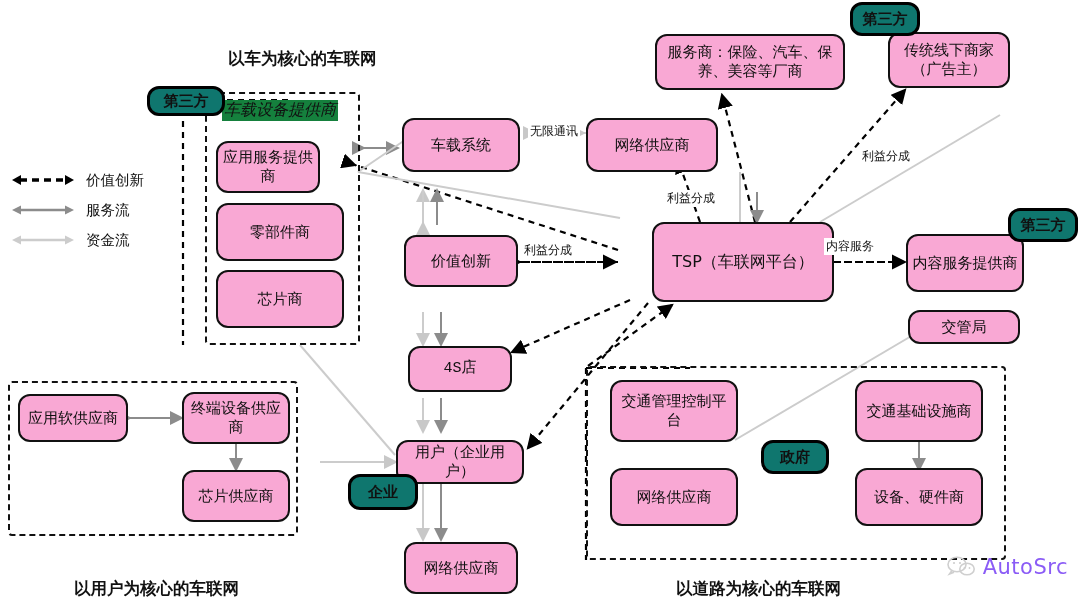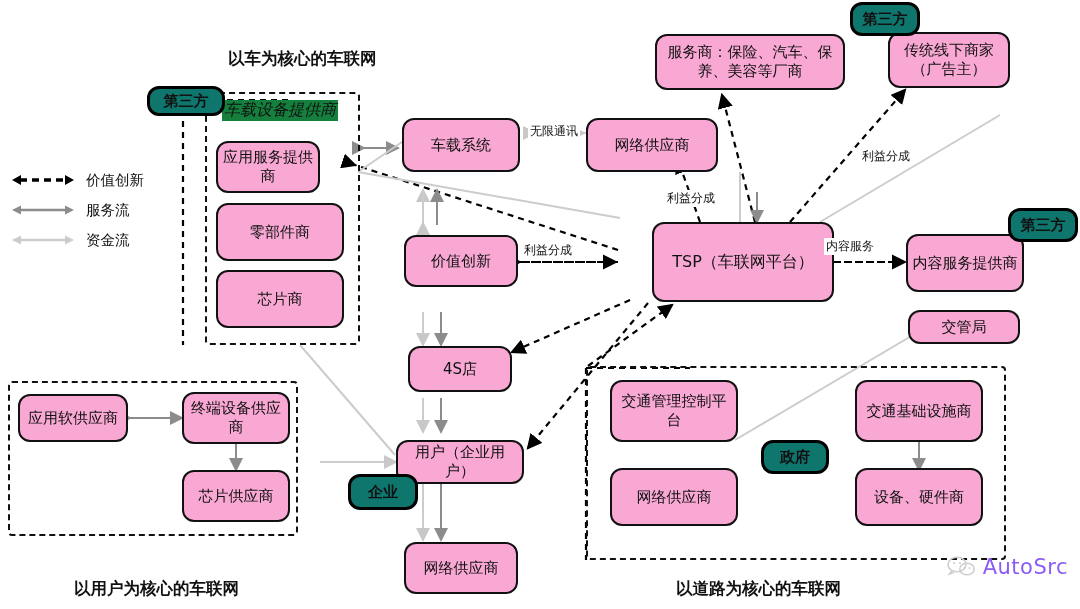--- a/index.html
+++ b/index.html
@@ -133,21 +133,21 @@
   <div class="box" style="left:216px;top:203px;width:128px;height:58px;">零部件商</div>
   <div class="box" style="left:216px;top:270px;width:128px;height:58px;">芯片商</div>
 
   <div class="box" style="left:402px;top:118px;width:118px;height:54px;">车载系统</div>
   <div class="box" style="left:586px;top:118px;width:132px;height:54px;">网络供应商</div>
   <div class="edgelbl" style="left:528px;top:107px;margin-top:16px;">无限通讯</div>
 
   <div class="box" style="left:404px;top:235px;width:114px;height:52px;">价值创新</div>
   <div class="edgelbl" style="left:522px;top:242px;">利益分成</div>
 
-  <div class="box" style="left:408px;top:346px;width:104px;height:46px;">4S店</div>
+  <div class="box" style="left:408px;top:346px;width:104px;height:46px;font-family:Liberation Mono, monospace;">4S店</div>
 
   <div class="box" style="left:620px;top:222px;width:182px;height:80px;font-size:16px;margin-left:32px;">TSP（车联网平台）</div>
 
   <div class="edgelbl" style="left:665px;top:190px;">利益分成</div>
 
   <div class="box" style="left:655px;top:34px;width:190px;height:56px;">服务商：保险、汽车、保养、美容等厂商</div>
 
   <div class="sq" style="left:850px;top:2px;width:70px;height:34px;">第三方</div>
   <div class="box" style="left:888px;top:32px;width:122px;height:56px;">传统线下商家（广告主）</div>
 

